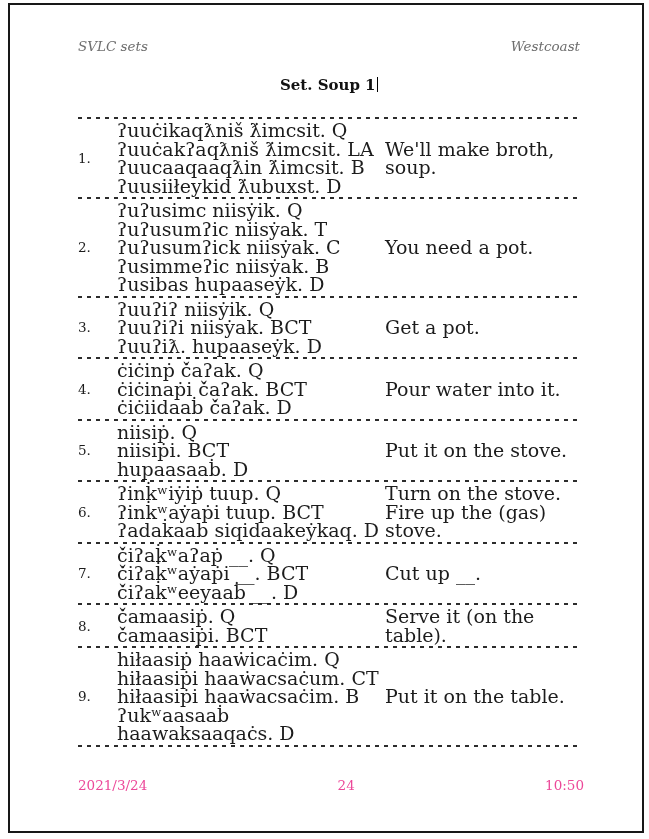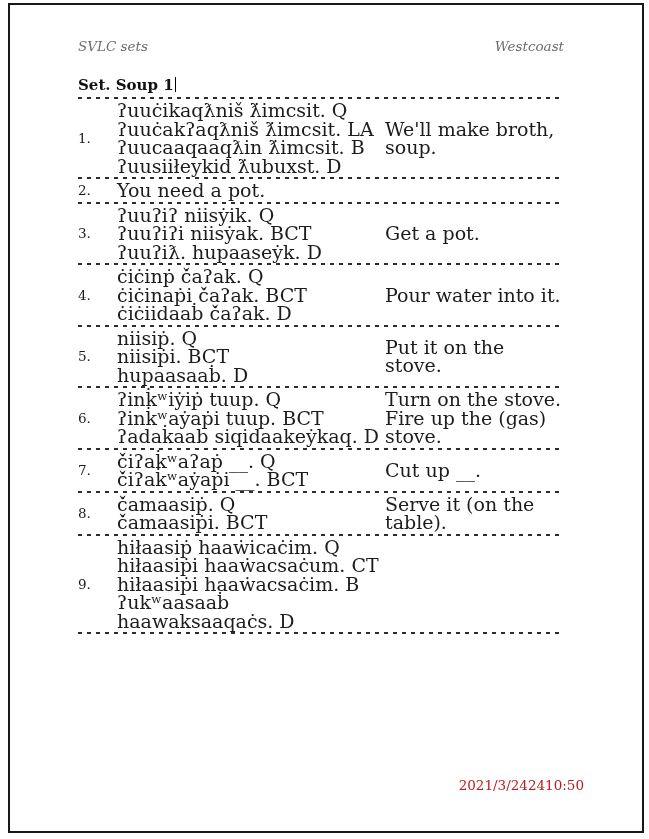--- a/index.html
+++ b/index.html
@@ -4,43 +4,43 @@
 <style>
   html,body{margin:0;padding:0;background:#ffffff;}
   body{
     width:649px;height:839px;position:relative;overflow:hidden;
     font-family:"DejaVu Serif","DejaVu Sans",serif;color:#1c1c1c;
   }
   .frame{
     position:absolute;left:8px;top:3px;width:636px;height:830px;
     box-sizing:border-box;border:2px solid #181818;background:#ffffff;
   }
-  .content{padding:0 78px 0 68px;}
+  .content{padding:0 62px 0 68px;}
   .header{
     display:flex;justify-content:space-between;align-items:baseline;
     margin-top:33px;font-style:italic;font-size:13.5px;color:#6e6e6e;
   }
-  .title-row{text-align:left;margin-top:21px;margin-bottom:3px;}
+  .title-row{text-align:center;margin-top:21px;margin-bottom:23px;}
   .title{font-weight:bold;font-size:15px;color:#111;}
   .caret{
     display:inline-block;width:1.5px;height:15px;background:#000;
     vertical-align:-2px;margin-left:1px;
   }
   .divider{
     height:2px;
     background:repeating-linear-gradient(90deg,#2c2c2c 0 4px,transparent 4px 9px);
   }
   .item{display:flex;align-items:center;padding:2px 0;}
   .num{width:39px;flex:0 0 39px;font-size:13.5px;}
   .lines{width:268px;flex:0 0 268px;font-size:19px;line-height:18.5px;}
   .trans{flex:1;font-size:19px;line-height:18.5px;}
   .footer{
     position:absolute;left:0;bottom:38px;width:100%;box-sizing:border-box;
-    padding:0 58px 0 68px;display:flex;justify-content:flex-end;
-    font-size:13.5px;color:#b91c1c;
+    padding:0 58px 0 68px;display:flex;justify-content:space-between;
+    font-size:13.5px;color:#ec4899;
   }
 </style>
 </head>
 <body>
 
 <div class="frame">
   <div class="content">
 
     <div class="header">
       <span>SVLC sets</span>
@@ -63,20 +63,27 @@
           <div>ʔuusiiłeykid ƛ̇ubuxst. D</div>
         </div>
         <div class="trans">
           <div>We'll make broth, soup.</div>
         </div>
       </div>
       <div class="divider"></div>
 
       <div class="item">
         <div class="num">2.</div>
+        <div class="lines">
+          <div>ʔuʔusimc niisẏik. Q</div>
+          <div>ʔuʔusumʔic niisẏak. T</div>
+          <div>ʔuʔusumʔick niisẏak. C</div>
+          <div>ʔusimmeʔic niisẏak. B</div>
+          <div>ʔusibas hupaaseẏk. D</div>
+        </div>
         <div class="trans">
           <div>You need a pot.</div>
         </div>
       </div>
       <div class="divider"></div>
 
       <div class="item">
         <div class="num">3.</div>
         <div class="lines">
           <div>ʔuuʔiʔ niisẏik. Q</div>
@@ -127,20 +134,21 @@
           <div>Fire up the (gas) stove.</div>
         </div>
       </div>
       <div class="divider"></div>
 
       <div class="item">
         <div class="num">7.</div>
         <div class="lines">
           <div>č̇iʔak̇ʷaʔaṗ __. Q</div>
           <div>č̇iʔak̇ʷaẏaṗi __. BCT</div>
+          <div>č̇iʔak̇ʷeeyaaḃ __. D</div>
         </div>
         <div class="trans">
           <div>Cut up __.</div>
         </div>
       </div>
       <div class="divider"></div>
 
       <div class="item">
         <div class="num">8.</div>
         <div class="lines">
@@ -154,20 +162,23 @@
       <div class="divider"></div>
 
       <div class="item">
         <div class="num">9.</div>
         <div class="lines">
           <div>hiłaasiṗ haaẇicaċim. Q</div>
           <div>hiłaasiṗi haaẇacsaċum. CT</div>
           <div>hiłaasiṗi haaẇacsaċim. B</div>
           <div>ʔukʷaasaaḃ haawaksaaqaċs. D</div>
         </div>
+        <div class="trans">
+          <div>Put it on the table.</div>
+        </div>
       </div>
       <div class="divider"></div>
     </div>
 
   </div>
 
   <div class="footer">
     <span>2021/3/24</span>
     <span>24</span>
     <span>10:50</span>

